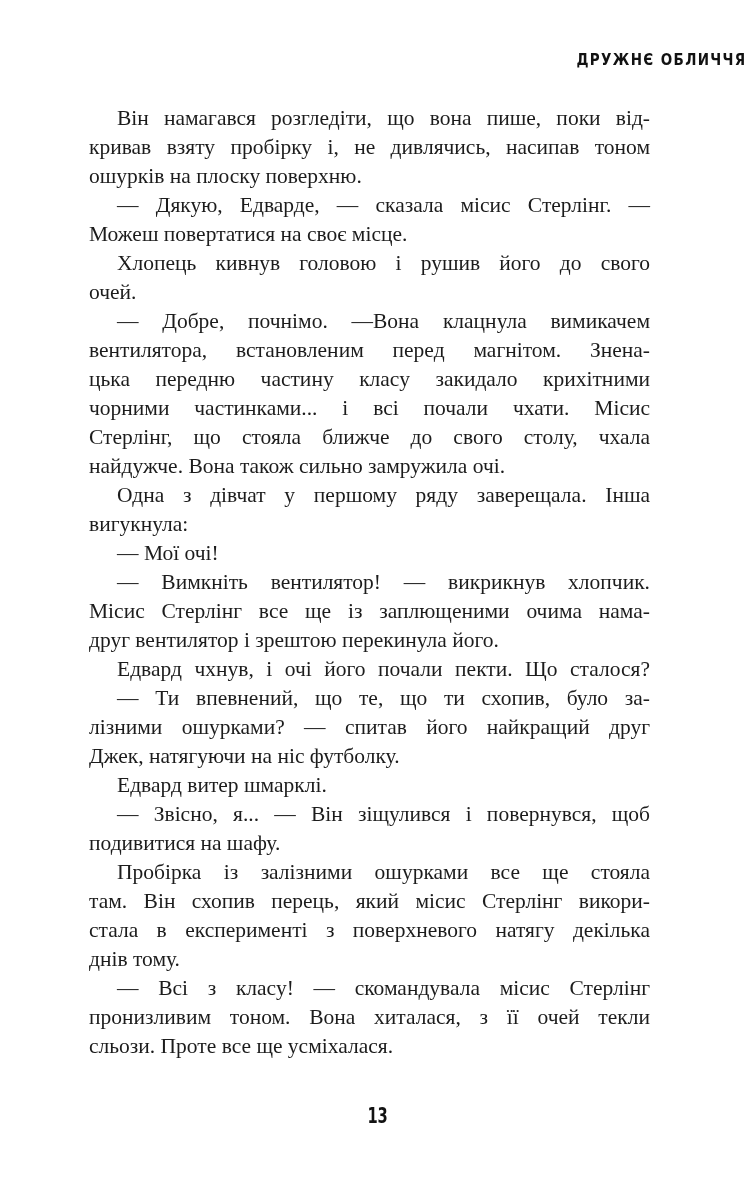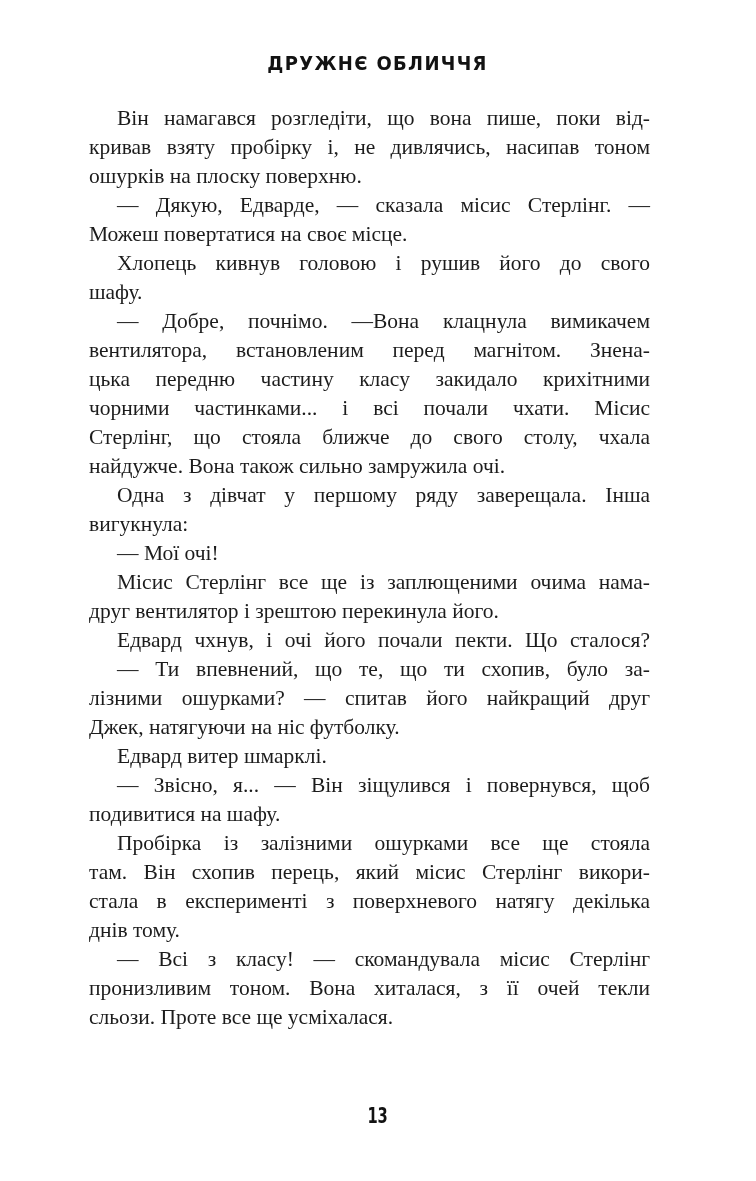--- a/index.html
+++ b/index.html
@@ -14,24 +14,24 @@
     background: #ffffff;
     overflow: hidden;
     font-family: "Liberation Serif", "DejaVu Serif", serif;
     color: #1c1c1c;
   }
   .running-header {
     position: absolute;
     top: 51px;
     left: 0;
     width: 756px;
-    text-align: center;
+    text-align: right;
     font-family: "DejaVu Sans", sans-serif;
     font-weight: 700;
-    font-size: 20px;
+    font-size: 15px;
     letter-spacing: 1.5px;
     color: #121212;
   }
   .running-header .squeeze {
     display: inline-block;
     transform: scaleX(0.9);
     transform-origin: center;
   }
   .body-text {
     position: absolute;
@@ -84,21 +84,21 @@
       <div class="line last">ошурків на плоску поверхню.</div>
     </div>
 
     <div class="para">
       <div class="line">— Дякую, Едварде, — сказала місис Стерлінг. —</div>
       <div class="line last">Можеш повертатися на своє місце.</div>
     </div>
 
     <div class="para">
       <div class="line">Хлопець кивнув головою і рушив його до свого</div>
-      <div class="line last">шафу.</div>
+      <div class="line last">очей.</div>
     </div>
 
     <div class="para">
       <div class="line">— Добре, почнімо. —Вона клацнула вимикачем</div>
       <div class="line">вентилятора, встановленим перед магнітом. Знена-</div>
       <div class="line">цька передню частину класу закидало крихітними</div>
       <div class="line">чорними частинками... і всі почали чхати. Місис</div>
       <div class="line">Стерлінг, що стояла ближче до свого столу, чхала</div>
       <div class="line last">найдужче. Вона також сильно замружила очі.</div>
     </div>
@@ -106,20 +106,21 @@
     <div class="para">
       <div class="line">Одна з дівчат у першому ряду заверещала. Інша</div>
       <div class="line last">вигукнула:</div>
     </div>
 
     <div class="para">
       <div class="line last">— Мої очі!</div>
     </div>
 
     <div class="para">
+      <div class="line">— Вимкніть вентилятор! — викрикнув хлопчик.</div>
       <div class="line">Місис Стерлінг все ще із заплющеними очима нама-</div>
       <div class="line last">друг вентилятор і зрештою перекинула його.</div>
     </div>
 
     <div class="para fill">
       <div class="line">Едвард чхнув, і очі його почали пекти. Що сталося?</div>
     </div>
 
     <div class="para">
       <div class="line">— Ти впевнений, що те, що ти схопив, було за-</div>

